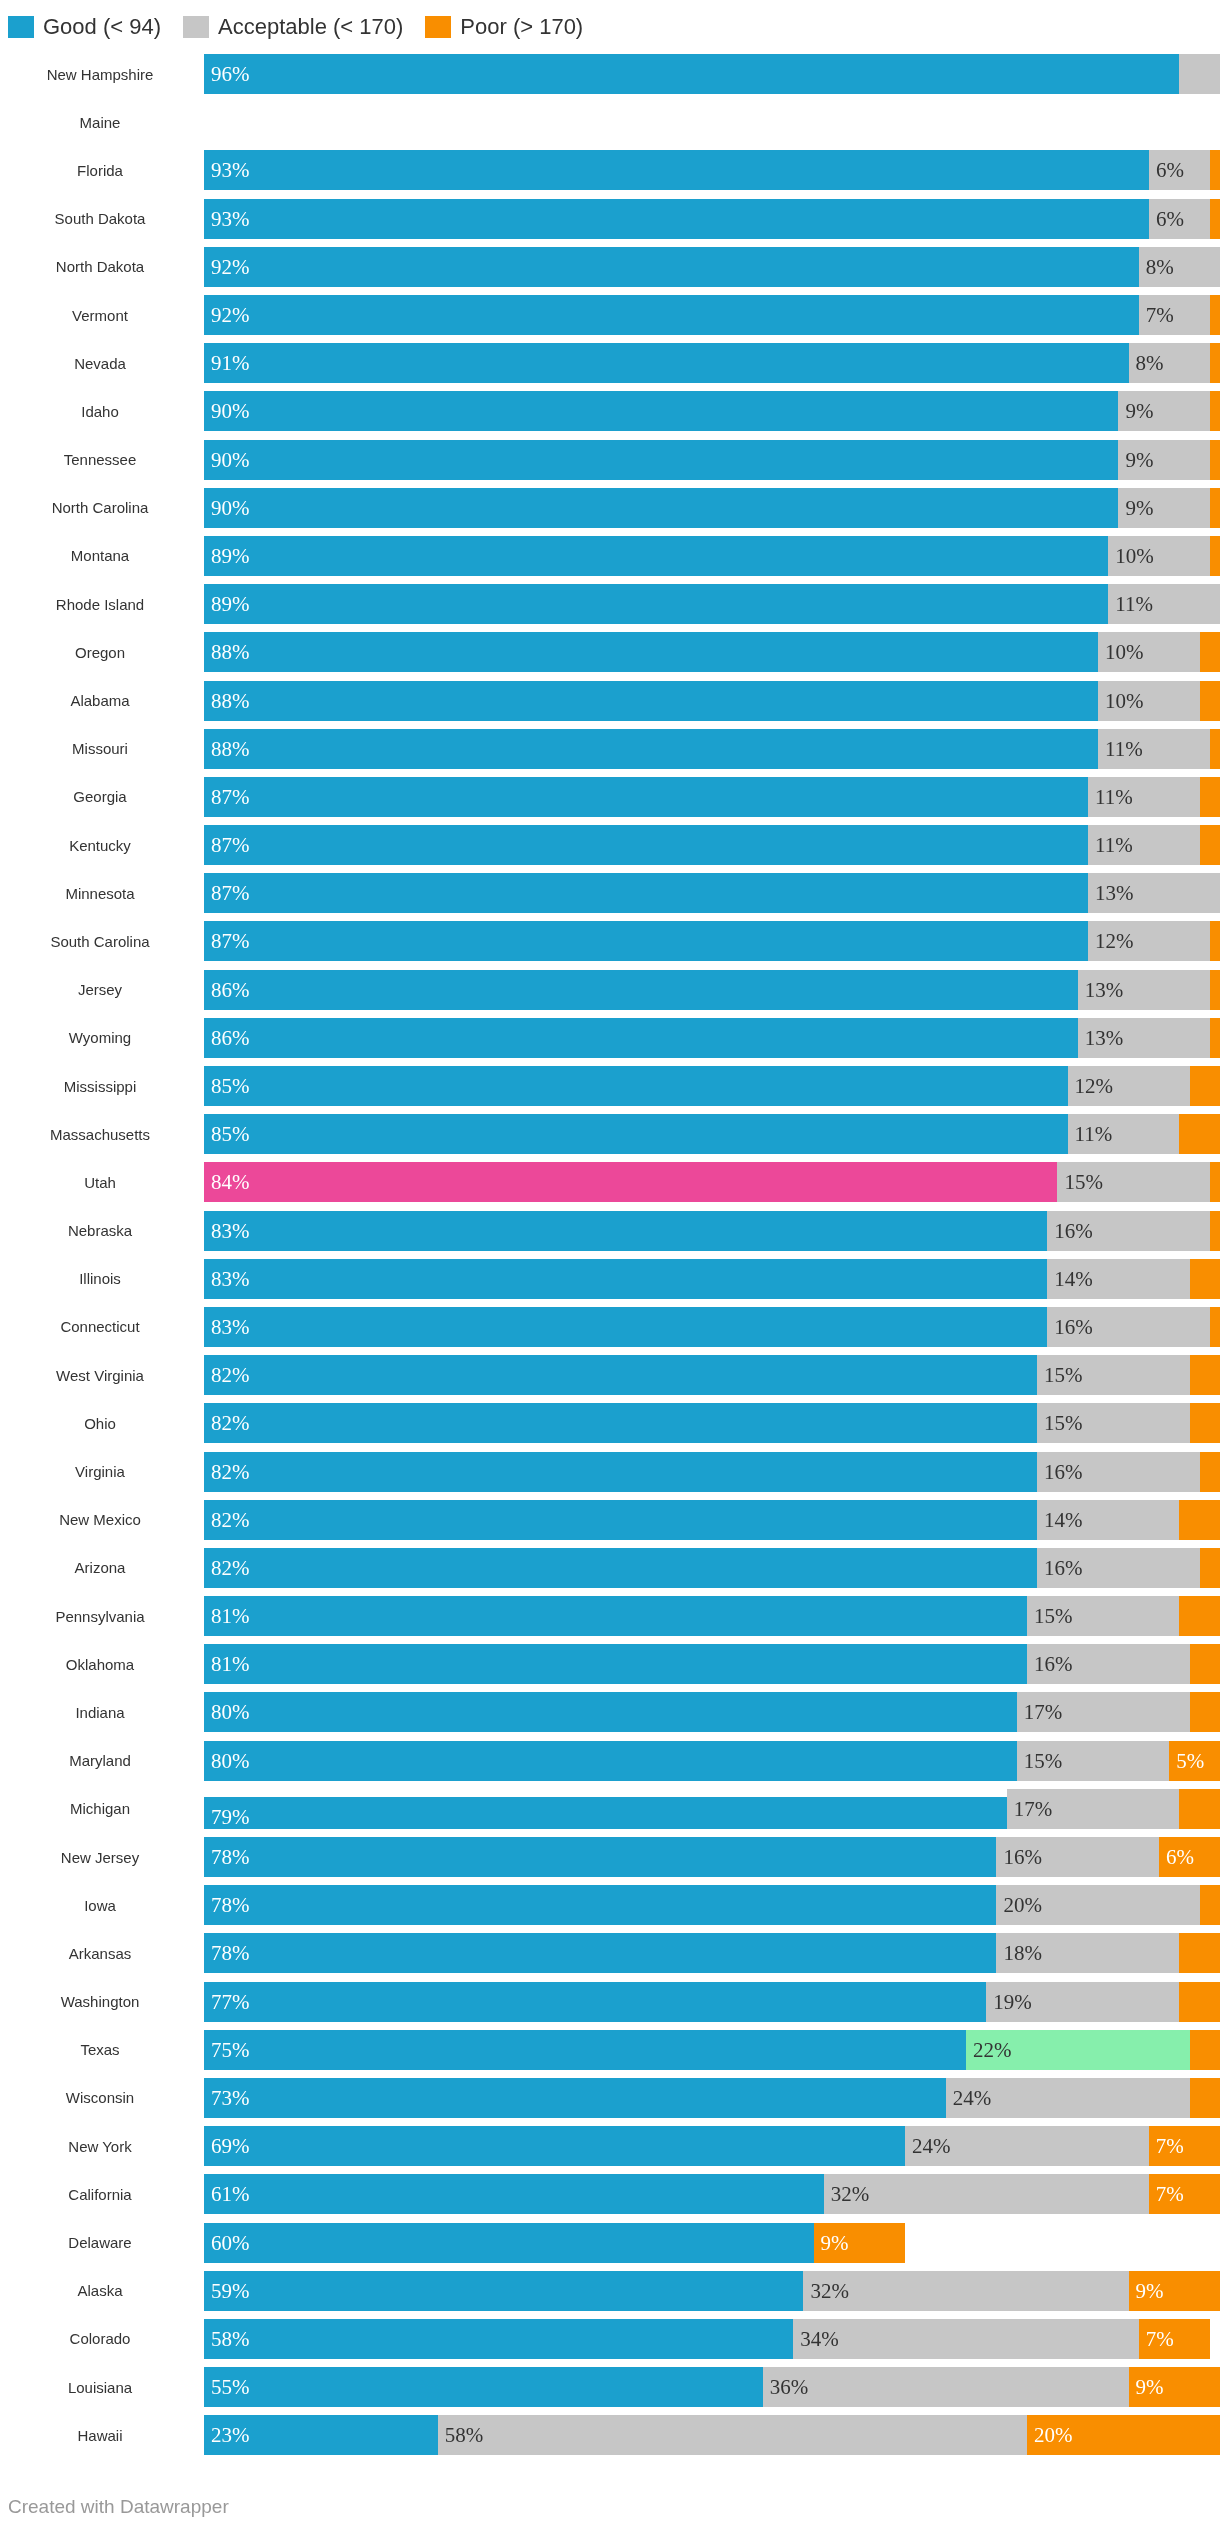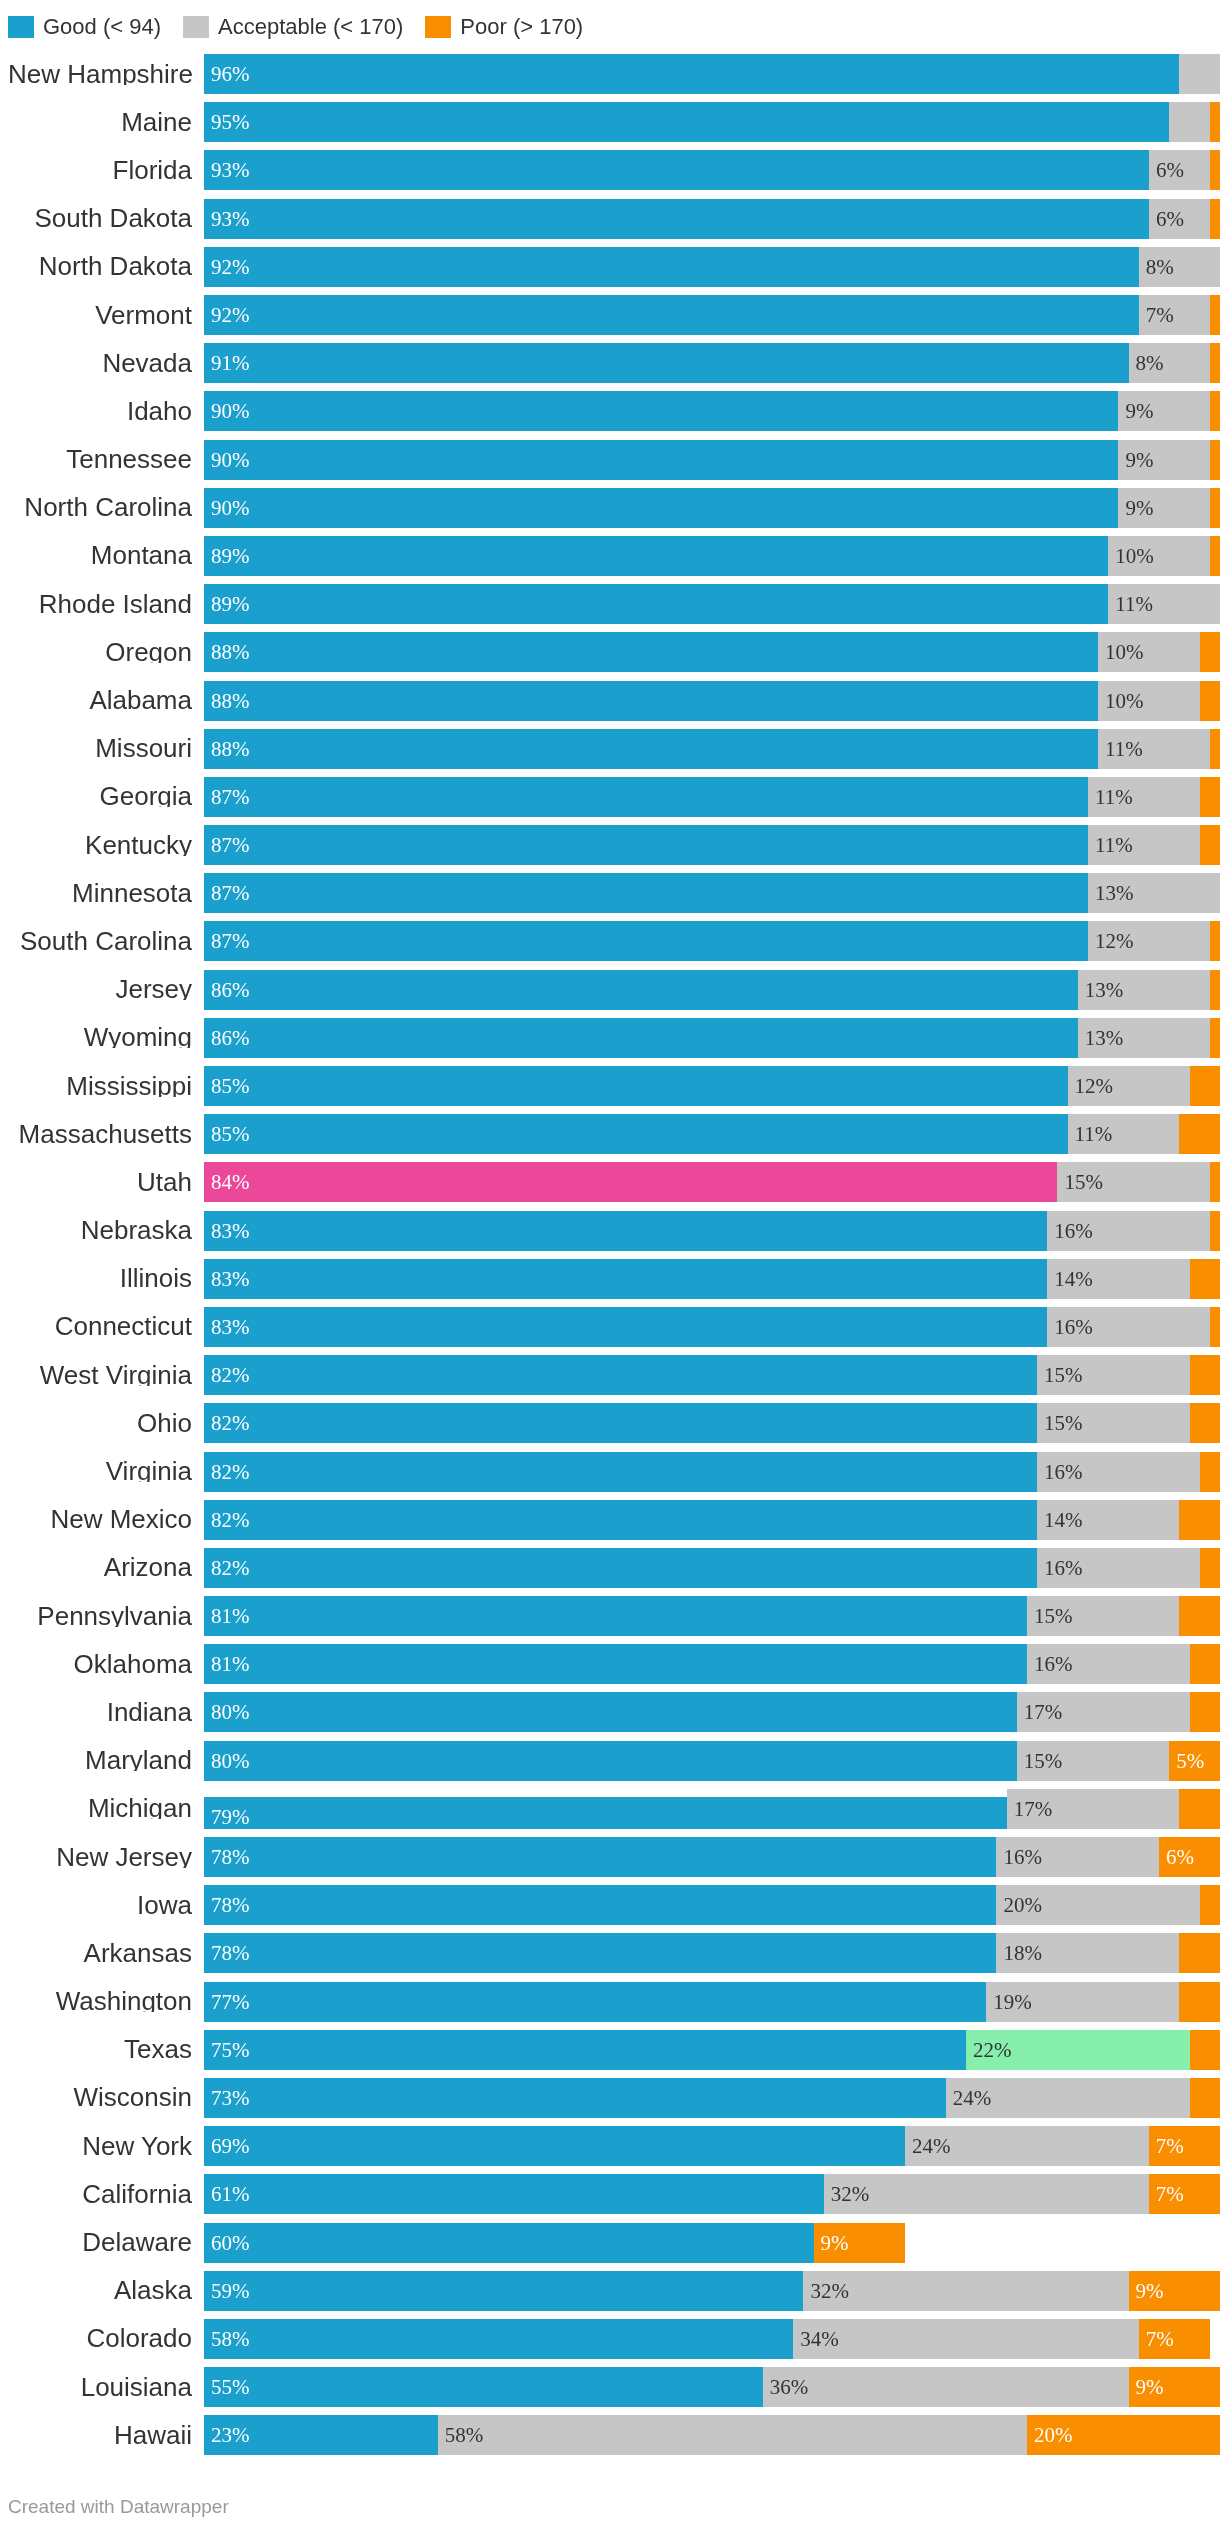--- a/index.html
+++ b/index.html
@@ -54,24 +54,24 @@
     padding-left: 8px;
   }
   .row {
     display: flex;
     align-items: center;
     height: 48.2px;
   }
   .row-label {
     width: 196px;
     flex: none;
-    text-align: right;
+    text-align: center;
     padding-right: 12px;
     box-sizing: border-box;
-    font-size: 26px;
+    font-size: 15px;
     line-height: 21px;
     color: #333333;
     white-space: nowrap;
     overflow: hidden;
   }
   .bar-track {
     position: relative;
     flex: 1 1 auto;
     height: 40px;
     display: flex;
@@ -133,27 +133,20 @@
         <div class="row-label">New Hampshire</div>
         <div class="bar-track">
           <div class="seg seg-good" style="width: 96%; background: rgb(27, 160, 206);">
             <span class="seg-label">96%</span>
           </div>
           <div class="seg seg-acceptable" style="width: 4%; background: rgb(198, 198, 198);"></div>
         </div>
       </div>
       <div class="row">
         <div class="row-label">Maine</div>
-        <div class="bar-track">
-          <div class="seg seg-good" style="width: 95%; background: rgb(27, 160, 206);">
-            <span class="seg-label">95%</span>
-          </div>
-          <div class="seg seg-acceptable" style="width: 4%; background: rgb(198, 198, 198);"></div>
-          <div class="seg seg-poor" style="width: 1%; background: rgb(249, 142, 0);"></div>
-        </div>
       </div>
       <div class="row">
         <div class="row-label">Florida</div>
         <div class="bar-track">
           <div class="seg seg-good" style="width: 93%; background: rgb(27, 160, 206);">
             <span class="seg-label">93%</span>
           </div>
           <div class="seg seg-acceptable" style="width: 6%; background: rgb(198, 198, 198);">
             <span class="seg-label">6%</span>
           </div>

